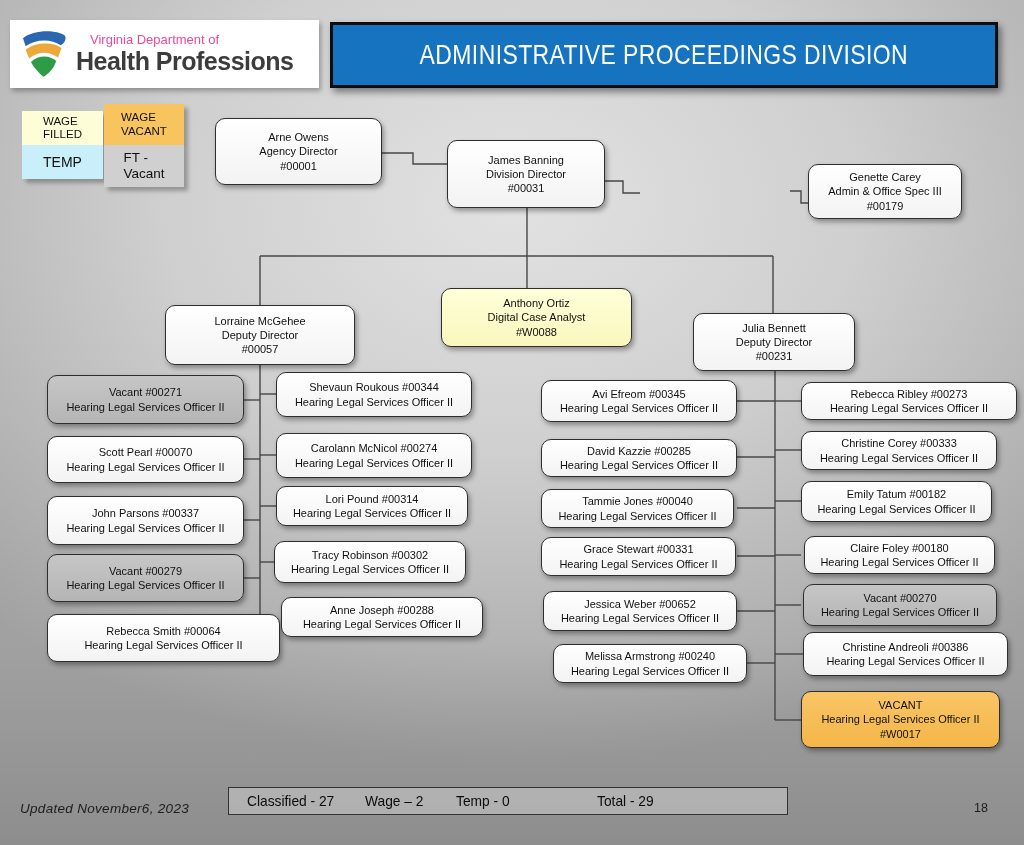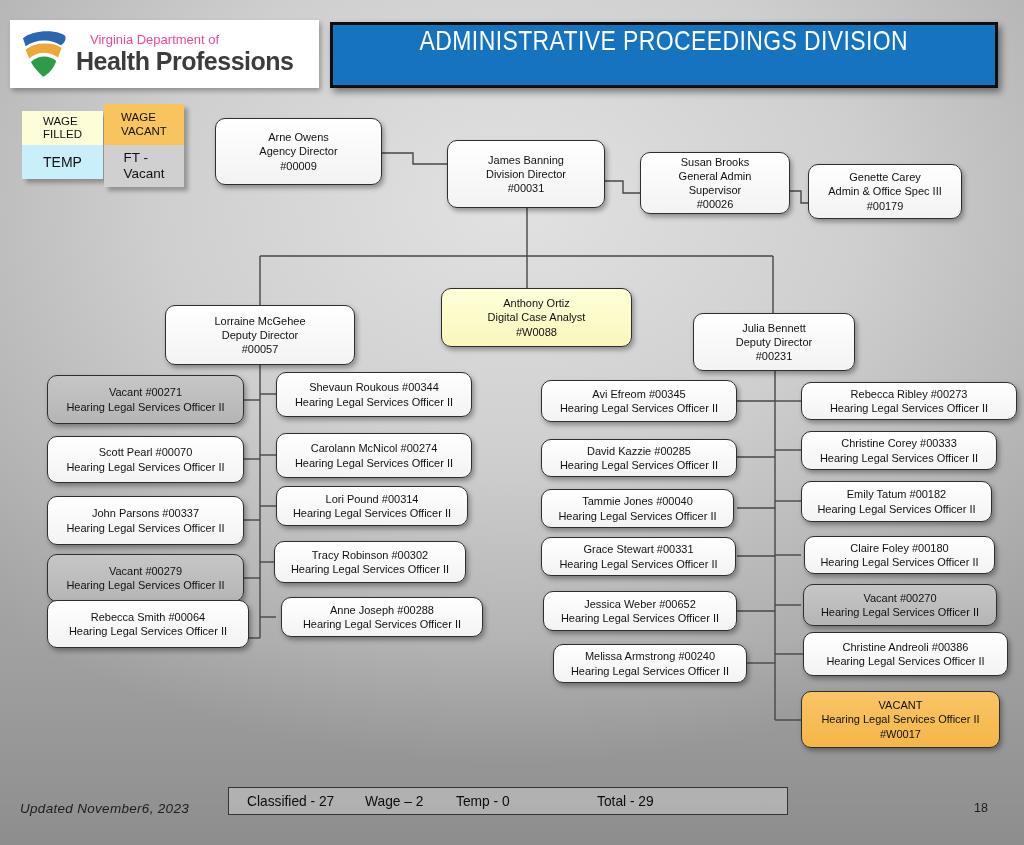--- a/index.html
+++ b/index.html
@@ -38,21 +38,21 @@
     padding:3px 6px; box-sizing:border-box;
   }
   #logo-text { margin-left:4px; }
   #logo-text .small { font-size:13px; color:#ec4899; margin-left:14px; }
   #logo-text .big   { font-size:25px; color:#3c3c3c; font-weight:bold; letter-spacing:-0.5px; }
 
   #title-banner {
     position:absolute; left:330px; top:22px; width:668px; height:66px;
     background:#1673bf; border:3px solid #0d0d0d; box-sizing:border-box;
     box-shadow:3px 4px 7px rgba(0,0,0,.45);
-    display:flex; align-items:flex-start; justify-content:center;
+    display:flex; align-items:center; justify-content:center;
   }
   #title-banner span {
     color:#fff; font-size:28px; letter-spacing:0.5px;
     transform:scaleX(.82); white-space:nowrap;
   }
 
   #connectors { position:absolute; left:0; top:0; }
 
   #footer-updated {
     position:absolute; left:20px; top:801px; font-size:13.5px; font-style:italic;
@@ -130,33 +130,27 @@
         <polyline points="775,555 801,555"></polyline>
       <polyline points="775,605 801,605"></polyline>
         <polyline points="775,654 803,654"></polyline>
       <polyline points="775,720 801,720"></polyline>
     </g>
   </svg>
 
   <div class="box" style="left:215px;top:118px;width:167px;height:67px">
     <div>Arne Owens</div>
     <div>Agency Director</div>
-    <div>#00009</div>
+    <div>#00001</div>
   </div>
   <div class="box" style="left:447px;top:140px;width:158px;height:68px">
     <div>James Banning</div>
     <div>Division Director</div>
     <div>#00031</div>
   </div>
-  <div class="box" style="left:640px;top:152px;width:150px;height:62px">
-    <div>Susan Brooks</div>
-    <div>General Admin</div>
-    <div>Supervisor</div>
-    <div>#00026</div>
-  </div>
   <div class="box" style="left:808px;top:164px;width:154px;height:55px">
     <div>Genette Carey</div>
     <div>Admin &amp; Office Spec III</div>
     <div>#00179</div>
   </div>
   <div class="box" style="left:165px;top:305px;width:190px;height:60px">
     <div>Lorraine McGehee</div>
     <div>Deputy Director</div>
     <div>#00057</div>
   </div>
@@ -180,21 +174,21 @@
     <div>Hearing Legal Services Officer II</div>
   </div>
   <div class="box" style="left:47px;top:496px;width:197px;height:49px">
     <div>John Parsons #00337</div>
     <div>Hearing Legal Services Officer II</div>
   </div>
   <div class="box gray" style="left:47px;top:554px;width:197px;height:48px">
     <div>Vacant #00279</div>
     <div>Hearing Legal Services Officer II</div>
   </div>
-  <div class="box" style="left:47px;top:600px;width:202px;height:48px">
+  <div class="box" style="left:47px;top:614px;width:233px;height:48px">
     <div>Rebecca Smith #00064</div>
     <div>Hearing Legal Services Officer II</div>
   </div>
 
   <div class="box" style="left:276px;top:372px;width:196px;height:45px">
     <div>Shevaun Roukous #00344</div>
     <div>Hearing Legal Services Officer II</div>
   </div>
   <div class="box" style="left:276px;top:433px;width:196px;height:45px">
     <div>Carolann McNicol #00274</div>

